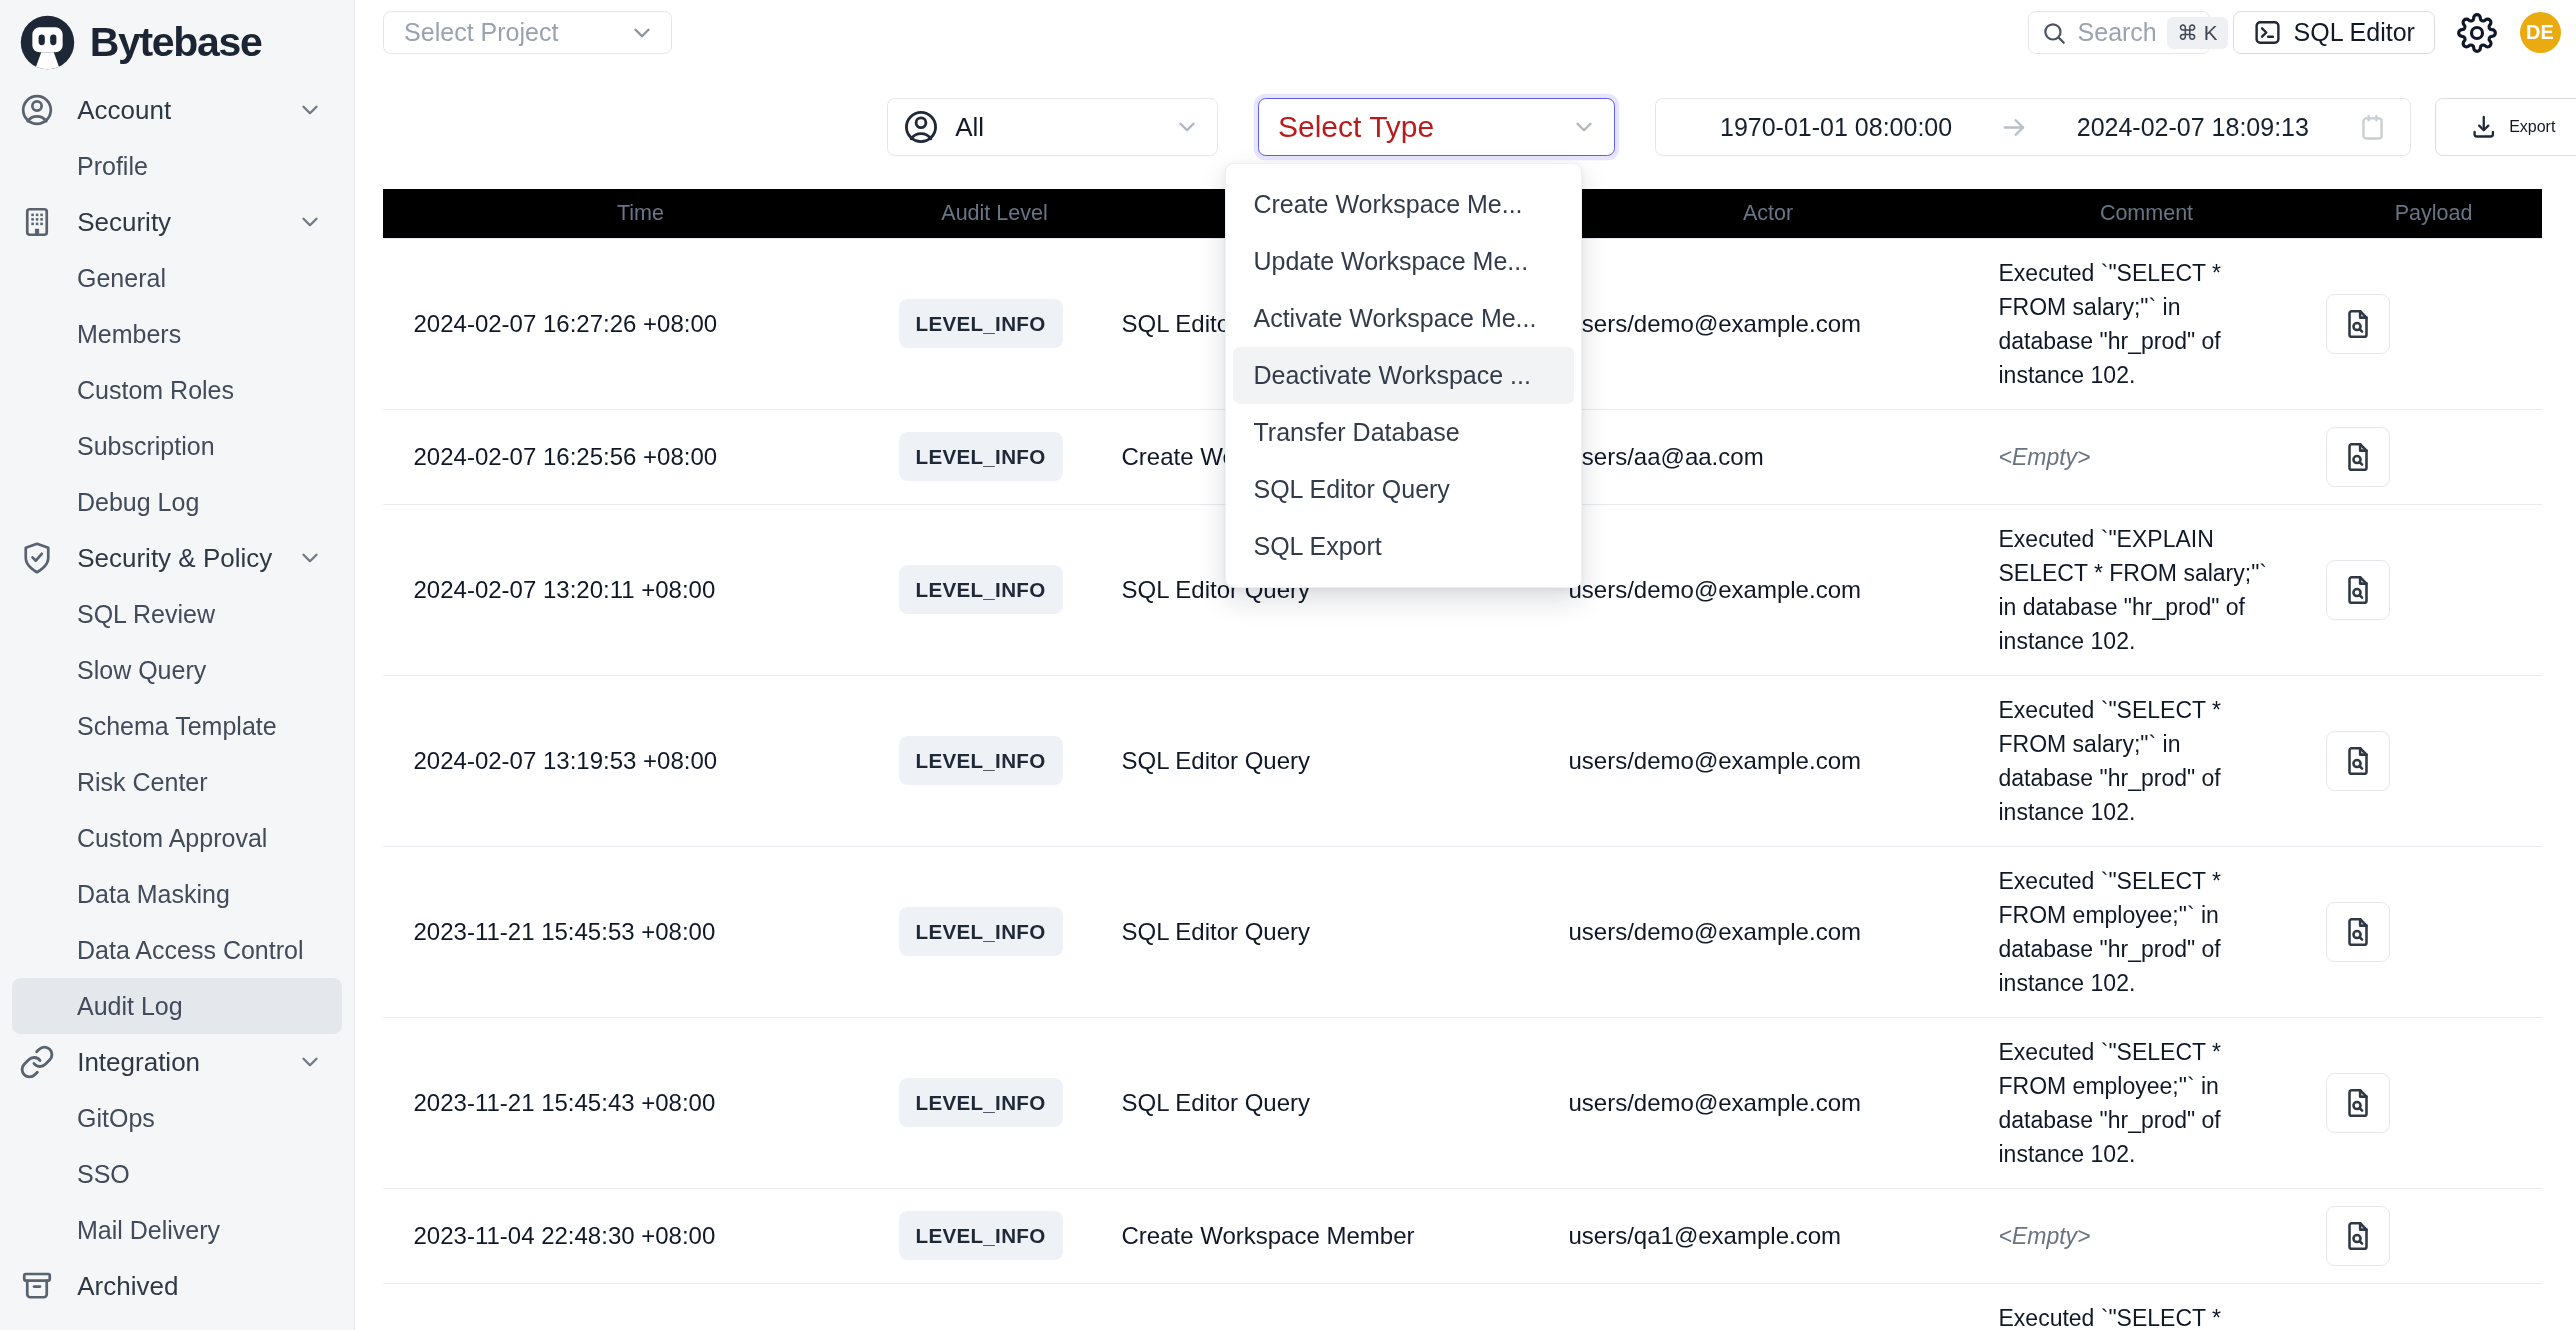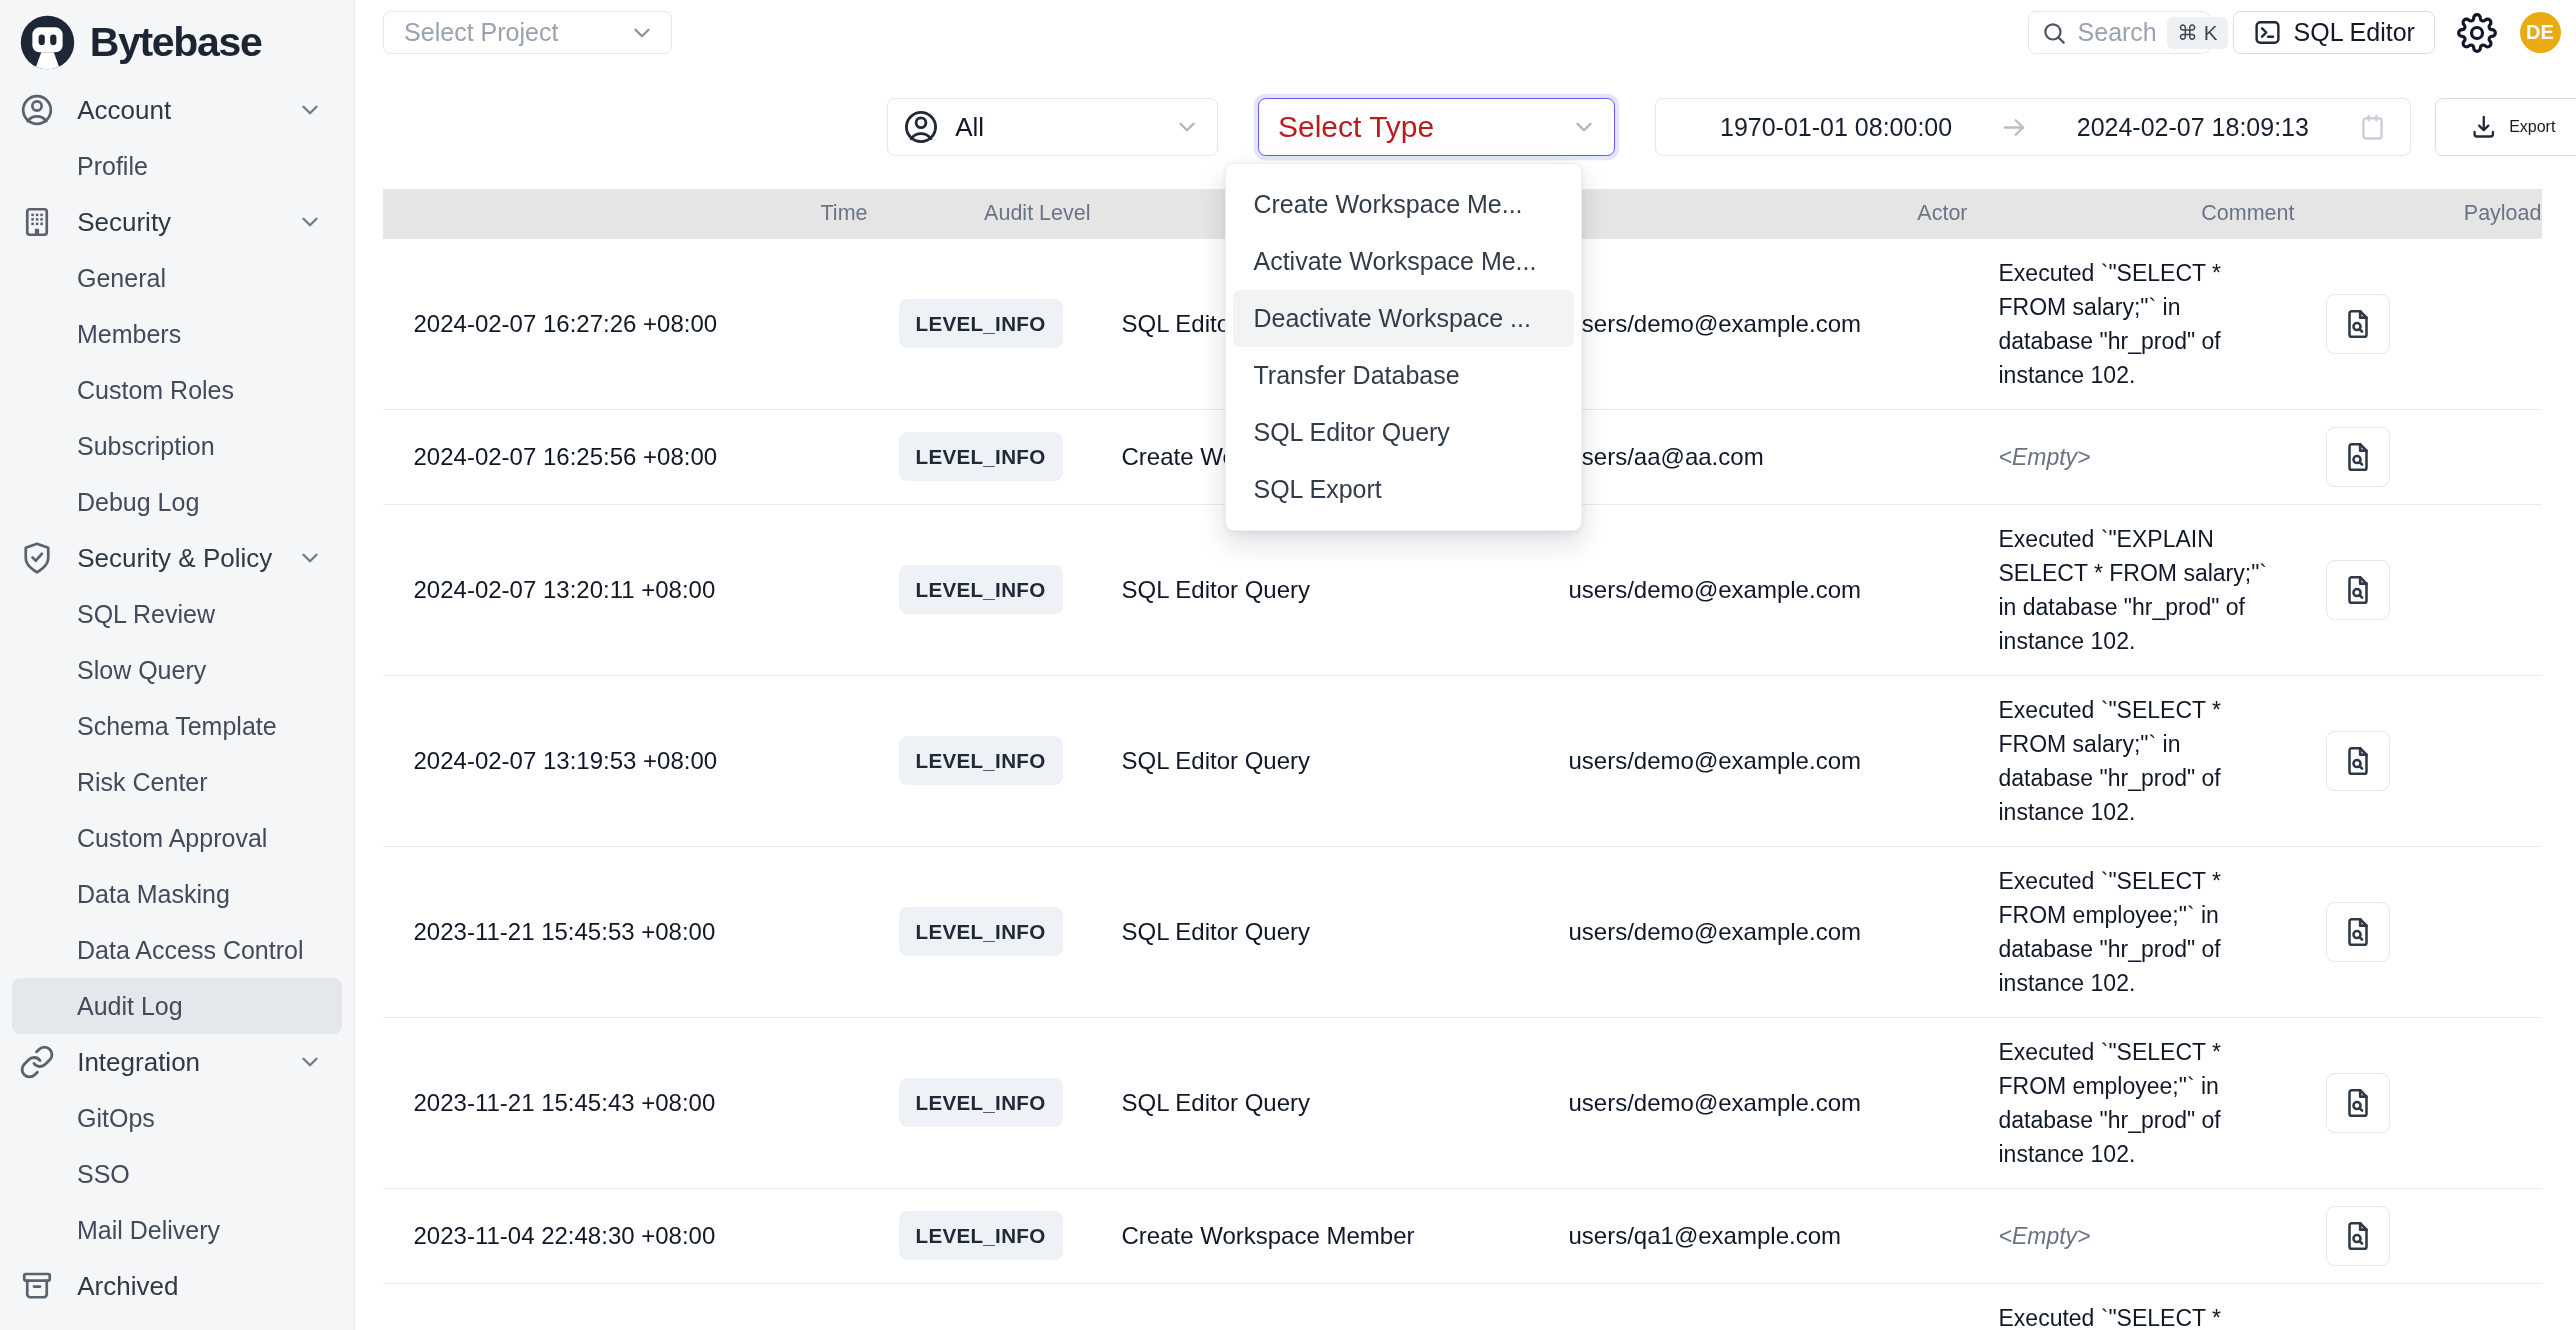--- a/index.html
+++ b/index.html
@@ -60,21 +60,21 @@
   .dl-icon svg { width:27.5px; height:27.5px; }
 
   
   .menu { position:absolute; top:163px; left:870px; width:357px; background:#fff; border:0.9px solid #edeff3; border-radius:8.6px; box-shadow:0 12px 29px rgba(15,23,42,.14), 0 1.7px 6.9px rgba(15,23,42,.06); padding:12px 6.9px; z-index:50; }
   .menu-item { height:57px; display:flex; align-items:center; padding:0 20.6px; font-size:25px; color:#323b49; border-radius:6.9px; white-space:nowrap; overflow:hidden; cursor:pointer; }
   .menu-item.hl { background:#f2f3f5; }
 
   
   .table-wrap { position:absolute; top:189px; left:27.5px; width:2159px; z-index:1; }
   table { border-collapse:collapse; table-layout:fixed; width:2159px; }
-  thead th { height:49px; background:#e5e5e5; color:#697586; font-size:21.5px; font-weight:500; text-align:right; padding:0 0 0 31px; border-bottom:0.9px solid #e6e9ee; white-space:nowrap; overflow:hidden; }
+  thead th { height:49px; background:#000000; color:#697586; font-size:21.5px; font-weight:500; text-align:center; padding:0 0 0 31px; border-bottom:0.9px solid #e6e9ee; white-space:nowrap; overflow:hidden; }
   tbody tr { height:89px; }
   tbody td { padding:17px 17px 17px 31px; border-bottom:0.9px solid #e8ebef; font-size:24px; color:#101828; vertical-align:middle; line-height:36px; overflow:hidden; }
   .badge { display:inline-block; background:#eef1f5; border-radius:8.6px; padding:6.9px 17px; font-size:20.6px; font-weight:600; color:#1f2937; letter-spacing:0.3px; white-space:nowrap; }
   td.comment { font-size:23px; line-height:34px; padding-right:26px; }
   td.comment.empty { font-style:italic; color:#6a7382; }
   .payload-btn { width:64px; height:60px; border:0.9px solid #e3e6ea; border-radius:8.6px; background:#fff; display:flex; align-items:center; justify-content:center; cursor:pointer; }
   .payload-btn svg { width:34px; height:34px; color:#2f3945; }
   .hidden-defs { position:absolute; width:0; height:0; overflow:hidden; }
 </style>
 </head>
@@ -506,20 +506,21 @@
             <td>users/demo@example.com</td>
             <td class="comment">Executed `"SELECT * FROM department;"` in database "hr_prod" of instance 102.</td>
             <td></td>
           </tr>
         </tbody>
       </table>
     </div>
 
     <div class="menu">
       <div class="menu-item">Create Workspace Me...</div>
+      <div class="menu-item">Update Workspace Me...</div>
       <div class="menu-item">Activate Workspace Me...</div>
       <div class="menu-item hl">Deactivate Workspace ...</div>
       <div class="menu-item">Transfer Database</div>
       <div class="menu-item">SQL Editor Query</div>
       <div class="menu-item">SQL Export</div>
     </div>
 
   </main>
 </div>
 

